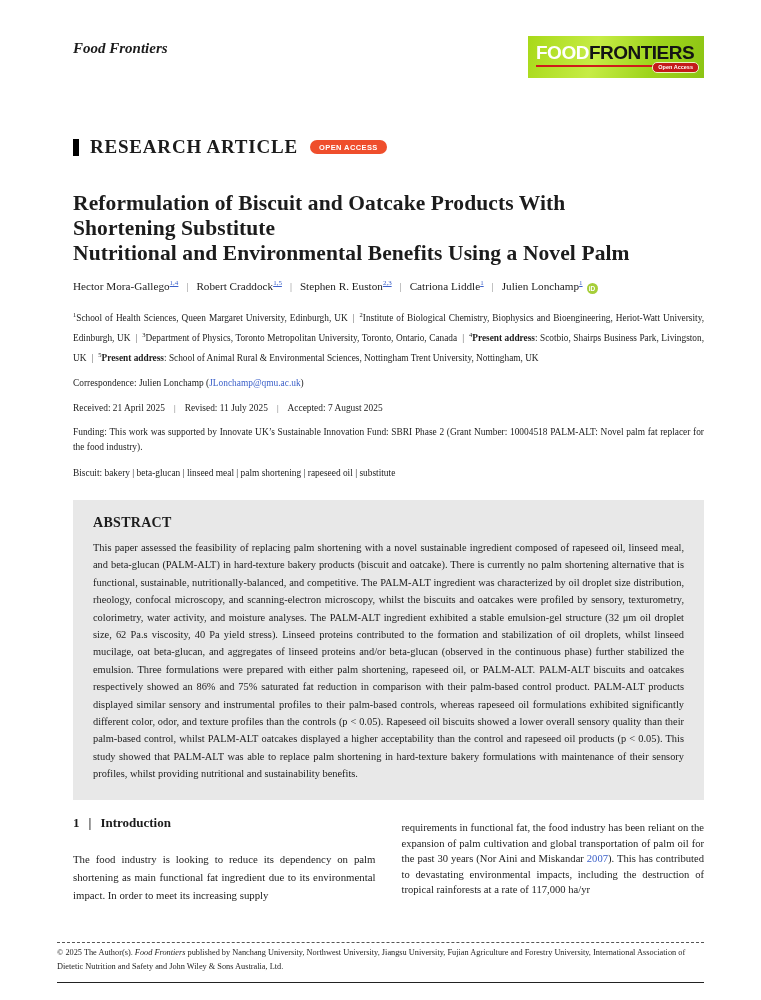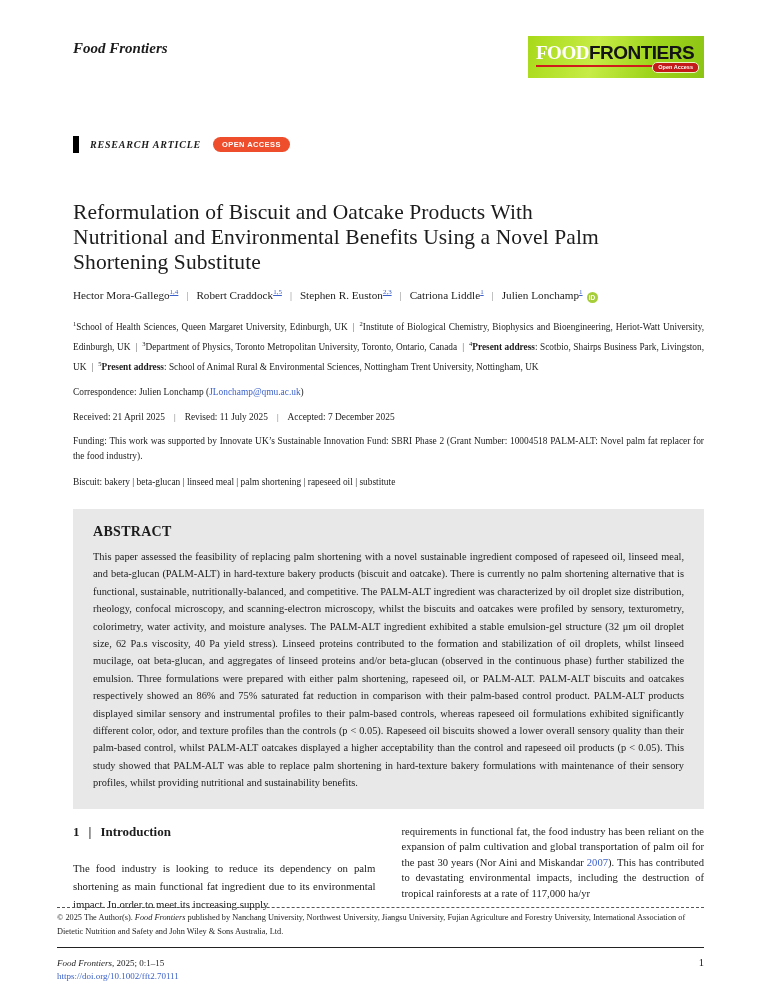--- a/index.html
+++ b/index.html
@@ -13,41 +13,41 @@
   .content { padding: 36px 57px 0 57px; }
 
   
   .header-row { display: flex; justify-content: space-between; align-items: flex-start; }
   .journal-name { font-size: 15px; font-weight: bold; font-style: italic; padding-top: 4px; }
   .logo {
     position: relative; width: 176px; height: 42px; padding: 7px 8px 0 8px;
     background: linear-gradient(105deg, #a8d919 0%, #c6ec45 38%, #9ed41c 70%, #8cc414 100%);
   }
   .logo-words { font-family: "Liberation Sans", sans-serif; font-weight: 700; font-size: 19px; letter-spacing: -0.5px; line-height: 1; white-space: nowrap; }
-  .logo-food { color: #ffffff; font-family: Liberation Serif, serif; }
+  .logo-food { color: #ffffff; }
   .logo-frontiers { color: #141414; }
   .logo-underline { height: 2px; background: #cf1b1b; margin-top: 3px; width: 152px; }
   .logo-oa-badge {
     position: absolute; right: 5px; bottom: 5px; background: #c41a1a; color: #ffffff;
     font-family: "Liberation Sans", sans-serif; font-size: 5.5px; font-weight: 700;
     padding: 1px 5px; border-radius: 5px; border: 1px solid #e9f7c0; line-height: 1.2;
   }
 
   
   .type-row { display: flex; align-items: center; margin-top: 58px; }
   .type-bar { width: 6px; height: 17px; background: #000; margin-right: 11px; }
-  .type-label { font-size: 10px; font-weight: bold; letter-spacing: 0.8px; font-style: italic; }
+  .type-label { font-size: 19px; font-weight: bold; letter-spacing: 0.8px; }
   .oa-pill {
     margin-left: 12px; background: #ef4e2c; color: #fff; font-family: "Liberation Sans", sans-serif;
     font-size: 7.5px; font-weight: 700; letter-spacing: 0.4px; padding: 3px 9px 2px 9px;
     border-radius: 9px; line-height: 1.3;
   }
 
   
-  .title { margin-top: 47px; font-size: 21.5px; font-weight: normal; line-height: 25px; letter-spacing: 0.1px; }
+  .title { margin-top: 33px; font-size: 21.5px; font-weight: bold; line-height: 25px; letter-spacing: 0.1px; }
   .authors { margin-top: 13px; font-size: 11.2px; }
   .authors sup { font-size: 7px; color: #3a5fc8; text-decoration: underline; }
   .sep-light { color: #8a8a8a; padding: 0 8px; font-size: 10px; }
   .orcid {
     display: inline-block; width: 11px; height: 11px; border-radius: 50%; background: #a6ce39;
     color: #fff; font-family: "Liberation Sans", sans-serif; font-size: 6.5px; font-weight: 700;
     text-align: center; line-height: 11px; vertical-align: -1px; margin-left: 4px;
   }
 
   
@@ -58,21 +58,21 @@
   .meta-line b { font-weight: normal; }
   .dates-sep { color: #666; padding: 0 9px; font-size: 8.5px; }
   .link { color: #3a5fc8; text-decoration: none; cursor: pointer; }
 
   
   .abstract-box { margin-top: 19px; background: #e8e8e8; padding: 15px 20px 17px 20px; }
   .abstract-heading { font-size: 14px; font-weight: bold; letter-spacing: 0.3px; }
   .abstract-text { margin-top: 8px; font-size: 10.4px; line-height: 17.4px; text-align: justify; }
 
   
-  .columns { display: flex; gap: 26px; margin-top: 15px; }
+  .columns { display: flex; gap: 26px; margin-top: 15px; align-items: center; }
   .col { flex: 1 1 0; min-width: 0; }
   .intro-heading { font-size: 13px; font-weight: bold; }
   .intro-heading .h-sep { padding: 0 9px; font-weight: bold; }
   .intro-left-text { margin-top: 19px; font-size: 10.8px; line-height: 18px; text-align: justify; }
   .intro-right-text { font-size: 10.6px; line-height: 15.6px; text-align: justify; }
 
   
   .bottom { position: absolute; left: 57px; right: 57px; bottom: 17px; }
   .dashed-rule { border-top: 1px dashed #555; height: 0; }
   .license { margin-top: 6px; font-size: 8.3px; line-height: 13px; }
@@ -102,38 +102,38 @@
     </div>
 
     <div class="type-row">
       <div class="type-bar"></div>
       <div class="type-label">RESEARCH ARTICLE</div>
       <div class="oa-pill">OPEN ACCESS</div>
     </div>
 
     <div class="title">
       <div>Reformulation of Biscuit and Oatcake Products With</div>
+      <div>Shortening Substitute</div>
       <div>Nutritional and Environmental Benefits Using a Novel Palm</div>
-      <div>Shortening Substitute</div>
     </div>
 
     <div class="authors">
       <span><span>Hector Mora-Gallego</span><sup>1,4</sup></span><span class="sep-light">|</span><span><span>Robert Craddock</span><sup>1,5</sup></span><span class="sep-light">|</span><span><span>Stephen R. Euston</span><sup>2,3</sup></span><span class="sep-light">|</span><span><span>Catriona Liddle</span><sup>1</sup></span><span class="sep-light">|</span><span><span>Julien Lonchamp</span><sup>1</sup></span><span class="orcid">iD</span>
     </div>
 
     <div class="affiliations">
       <sup>1</sup><span>School of Health Sciences, Queen Margaret University, Edinburgh, UK</span><span class="aff-sep">|</span><sup>2</sup><span>Institute of Biological Chemistry, Biophysics and Bioengineering, Heriot-Watt University, Edinburgh, UK</span><span class="aff-sep">|</span><sup>3</sup><span>Department of Physics, Toronto Metropolitan University, Toronto, Ontario, Canada</span><span class="aff-sep">|</span><sup>4</sup><b>Present address</b><span>: Scotbio, Shairps Business Park, Livingston, UK</span><span class="aff-sep">|</span><sup>5</sup><b>Present address</b><span>: School of Animal Rural &amp; Environmental Sciences, Nottingham Trent University, Nottingham, UK</span>
     </div>
 
     <div class="meta-line">
       <b>Correspondence:</b><span> Julien Lonchamp (</span><span class="link">JLonchamp@qmu.ac.uk</span><span>)</span>
     </div>
 
     <div class="meta-line">
-      <b>Received:</b><span> 21 April 2025</span><span class="dates-sep">|</span><b>Revised:</b><span> 11 July 2025</span><span class="dates-sep">|</span><b>Accepted:</b><span> 7 December 2025</span>
+      <b>Received:</b><span> 21 April 2025</span><span class="dates-sep">|</span><b>Revised:</b><span> 11 July 2025</span><span class="dates-sep">|</span><b>Accepted:</b><span> 7 August 2025</span>
     </div>
 
     <div class="meta-line" style="text-align: justify;">
       <b>Funding:</b><span> This work was supported by Innovate UK’s Sustainable Innovation Fund: SBRI Phase 2 (Grant Number: 10004518 PALM-ALT: Novel palm fat replacer for the food industry).</span>
     </div>
 
     <div class="meta-line" style="margin-top: 12px;">
       <b>Biscuit:</b><span> bakery | beta-glucan | linseed meal | palm shortening | rapeseed oil | substitute</span>
     </div>
 
@@ -156,21 +156,14 @@
       </div>
     </div>
   </div>
 
   <div class="bottom">
     <div class="dashed-rule"></div>
     <div class="copyright">
       <span>© 2025 The Author(s). </span><span style="font-style: italic;">Food Frontiers</span><span> published by Nanchang University, Northwest University, Jiangsu University, Fujian Agriculture and Forestry University, International Association of Dietetic Nutrition and Safety and John Wiley &amp; Sons Australia, Ltd.</span>
     </div>
     <div class="footer-rule"></div>
-    <div class="footer-row">
-      <div class="journal-cite">
-        <div><span class="jname">Food Frontiers</span><span>, 2025; 0:1–15</span></div>
-        <div class="doi"><span class="link">https://doi.org/10.1002/fft2.70111</span></div>
-      </div>
-      <div class="page-num">1</div>
-    </div>
   </div>
 </div>
 
 </body></html>

